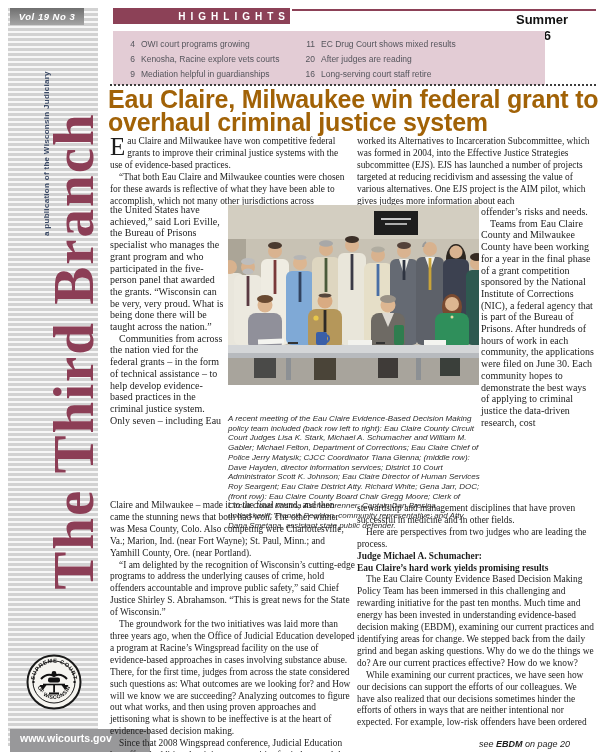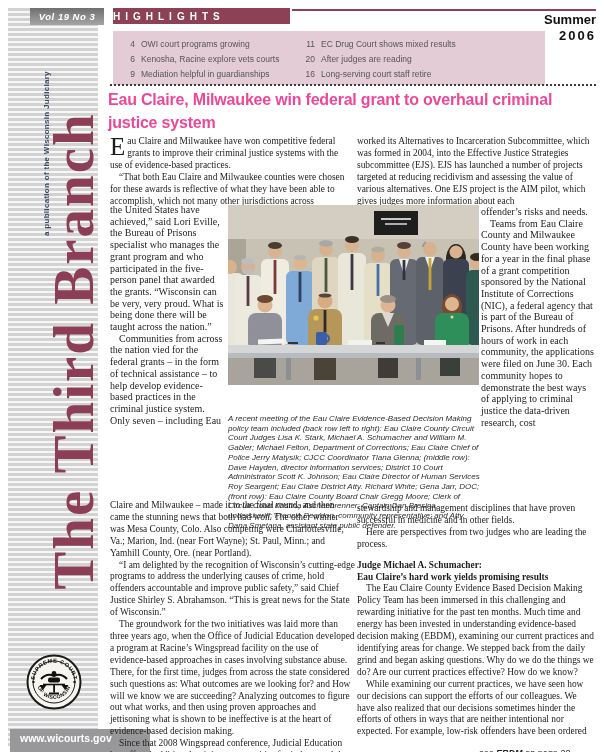--- a/index.html
+++ b/index.html
@@ -10,21 +10,21 @@
   }
   
   .sidebar {
     position:absolute; left:8px; top:8px; width:90px; height:738px;
     background:repeating-linear-gradient(to bottom,#d2d2d2 0 3px,#f7f7f7 3px 5px);
   }
   .vol-bar {
     position:absolute; left:10px; top:8px; width:74px; height:17px;
     background:linear-gradient(to bottom,#6f6f6f,#a5a5a5);
     color:#fff; font:italic bold 9.5px "Liberation Sans", sans-serif;
-    text-align:center; line-height:17px; letter-spacing:.5px;margin-left:20px;
+    text-align:center; line-height:17px; letter-spacing:.5px;
   }
   .vertical-title {
     position:absolute; left:30px; top:652px; width:618px; height:72px;
     transform:rotate(-90deg); transform-origin:0 0;
     font-family:"Liberation Serif", serif; font-weight:bold;
     font-size:57px; line-height:72px; letter-spacing:2px;
     color:#8c3e56; text-align:center; white-space:nowrap;
   }
   .vertical-sub {
     position:absolute; left:34px; top:228px; width:152px; height:12px;
@@ -35,59 +35,59 @@
   .seal { position:absolute; left:26px; top:654px; }
   .web-bar {
     position:absolute; left:10px; top:729px; width:140px; height:26px;
     background:#98989a; color:#fff;
     font:bold 10.5px "Liberation Sans", sans-serif; line-height:18px;
     padding-left:10px;
   }
   
   .highlights-box {
     position:absolute; left:113px; top:8px; width:177px; height:16px;
-    background:#8c4157; color:#fff; text-align:left;
+    background:#8c4157; color:#fff; text-align:right;
     font:bold 10px "Liberation Sans", sans-serif; line-height:18px; letter-spacing:5px;
   }
   .top-rule { position:absolute; left:292px; top:9px; width:304px; height:2px; background:#8c4157; }
   .issue-date {
-    position:absolute; right:8px; top:12px; width:80px; text-align:right;
+    position:absolute; right:8px; top:12px; width:80px; 
     font:bold 13px "Liberation Sans", sans-serif; color:#111; line-height:16px;
   }
   .issue-date .year { letter-spacing:2px; }
   .highlights-panel {
     position:absolute; left:113px; top:31px; width:432px; height:54px;
     background:#e3ccd5; padding:6px 0 0 8px;
     font:8.5px "Liberation Sans", sans-serif; color:#55555c;
   }
   .hl-col { position:absolute; top:7px; }
   .hl-col.c1 { left:8px; width:200px; }
   .hl-col.c2 { left:188px; width:230px; }
   .hl-item { display:flex; height:15px; line-height:13px; }
   .hl-item .pg { width:14px; text-align:right; margin-right:6px; flex:none; }
   
   .dotted-rule { position:absolute; left:110px; top:84px; width:486px; border-top:2px dotted #3c3c3c; }
   .headline {
     position:absolute; left:108px; top:88px; width:496px;
     font-family:"Liberation Sans", sans-serif; font-weight:bold;
-    font-size:16px; line-height:23px; color:#ec4899; letter-spacing:-.2px;
+    font-size:25px; line-height:23px; color:#a16207; letter-spacing:-.2px;
   }
   .body-block { position:absolute; font-size:9.4px; line-height:11.9px; text-align:left; }
   .body-block p.ind { text-indent:9px; }
   .narrow { font-size:10px; line-height:11.7px; }
   .dropcap {
     float:left; font-size:25px; line-height:21px; padding-right:2px; font-family:"Liberation Serif", serif;
   }
   .col-left-top    { left:110px; top:136px; width:240px; }
   .col-right-top   { left:357px; top:136px; width:239px; }
   .col-left-nar    { left:110px; top:204px; width:114px; }
   .col-right-nar   { left:481px; top:206px; width:115px; }
   .col-left-bot    { left:110px; top:500px; width:245px; }
   .col-right-bot   { left:357px; top:503px; width:239px; }
-  .subhead { font-weight:bold; margin-top:9px; }
+  .subhead { font-weight:bold; }
   .see-note { text-align:right; padding-right:26px; margin-top:10px; font-style:italic;
               font-family:"Liberation Sans", sans-serif; font-size:9px; }
   .see-note b { font-style:italic; }
   
   .photo { position:absolute; left:228px; top:205px; width:251px; height:180px; }
   .caption {
     position:absolute; left:228px; top:390px; width:252px;
     font:italic 8px "Liberation Sans", sans-serif; color:#2e2e2e; line-height:9.7px;margin-top:24px;
   }
   .seal text { font-family:"Liberation Sans", sans-serif; font-weight:bold; }

